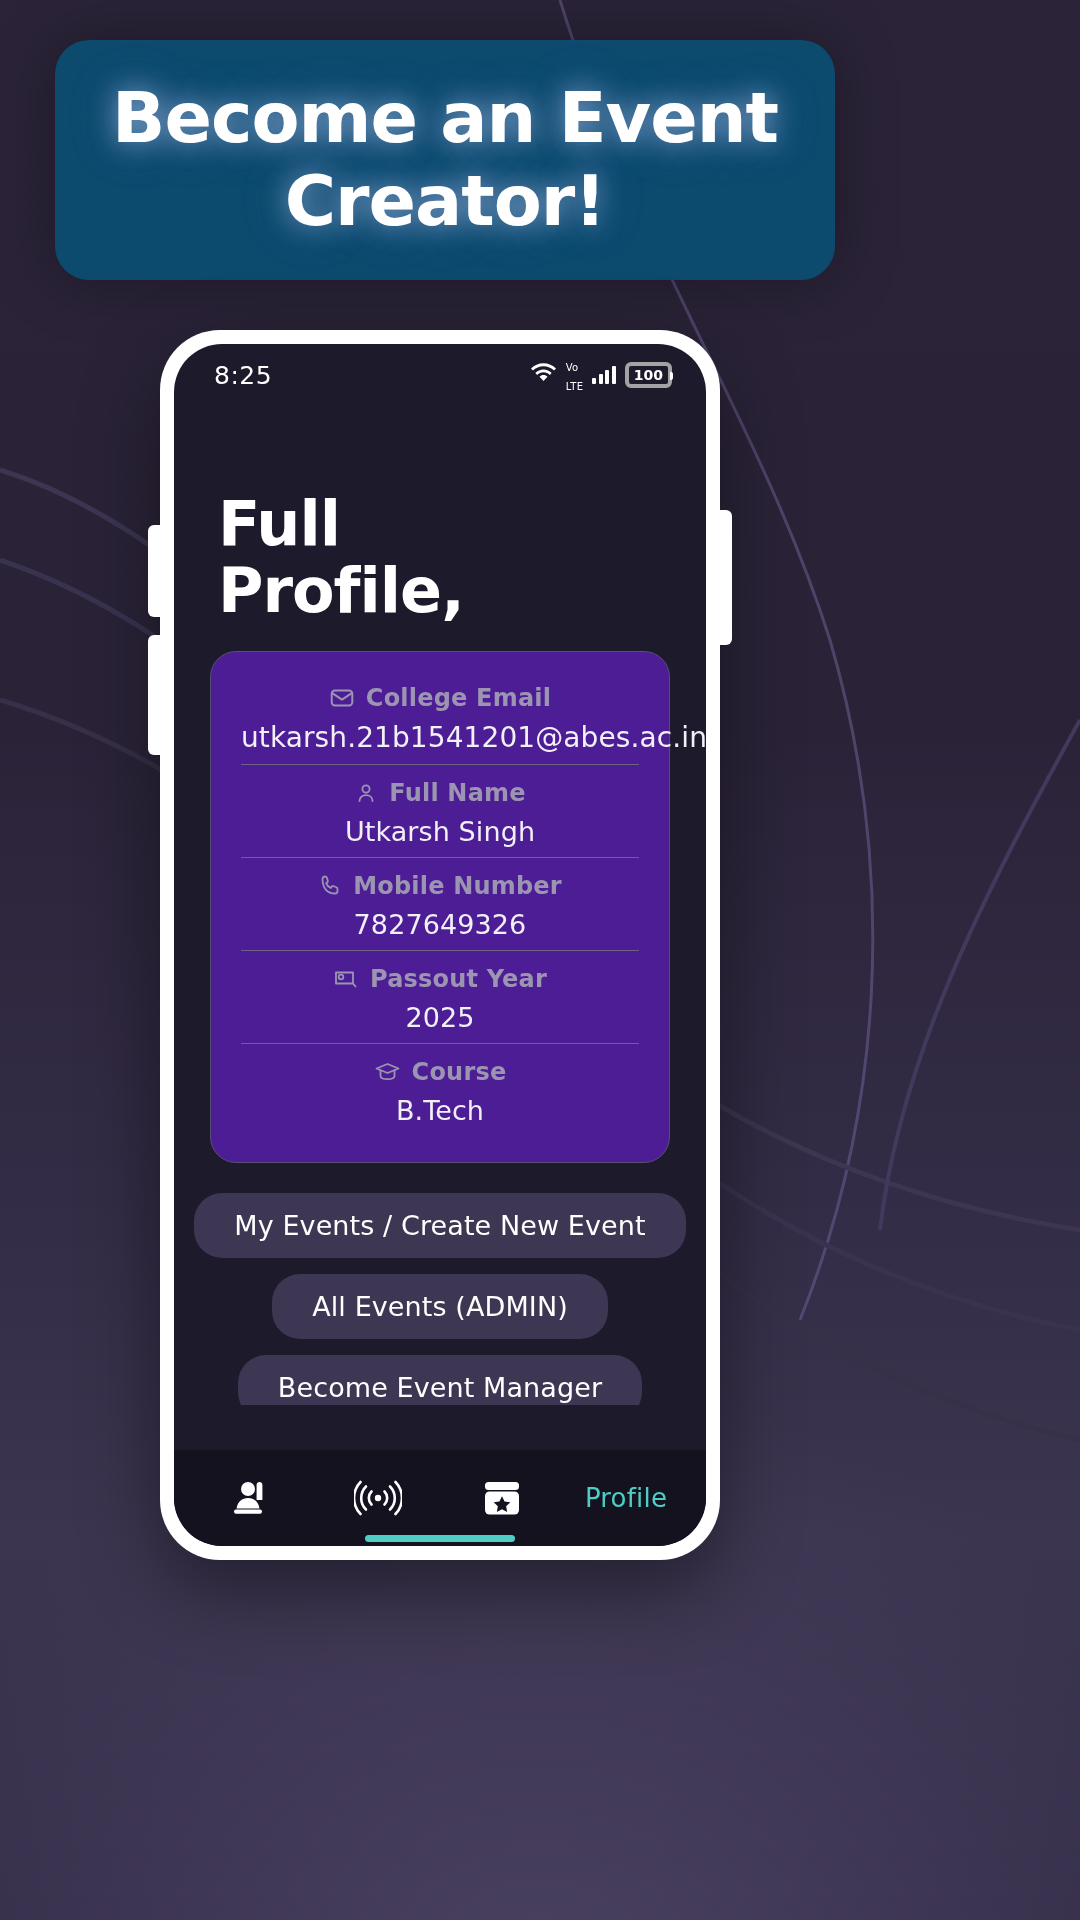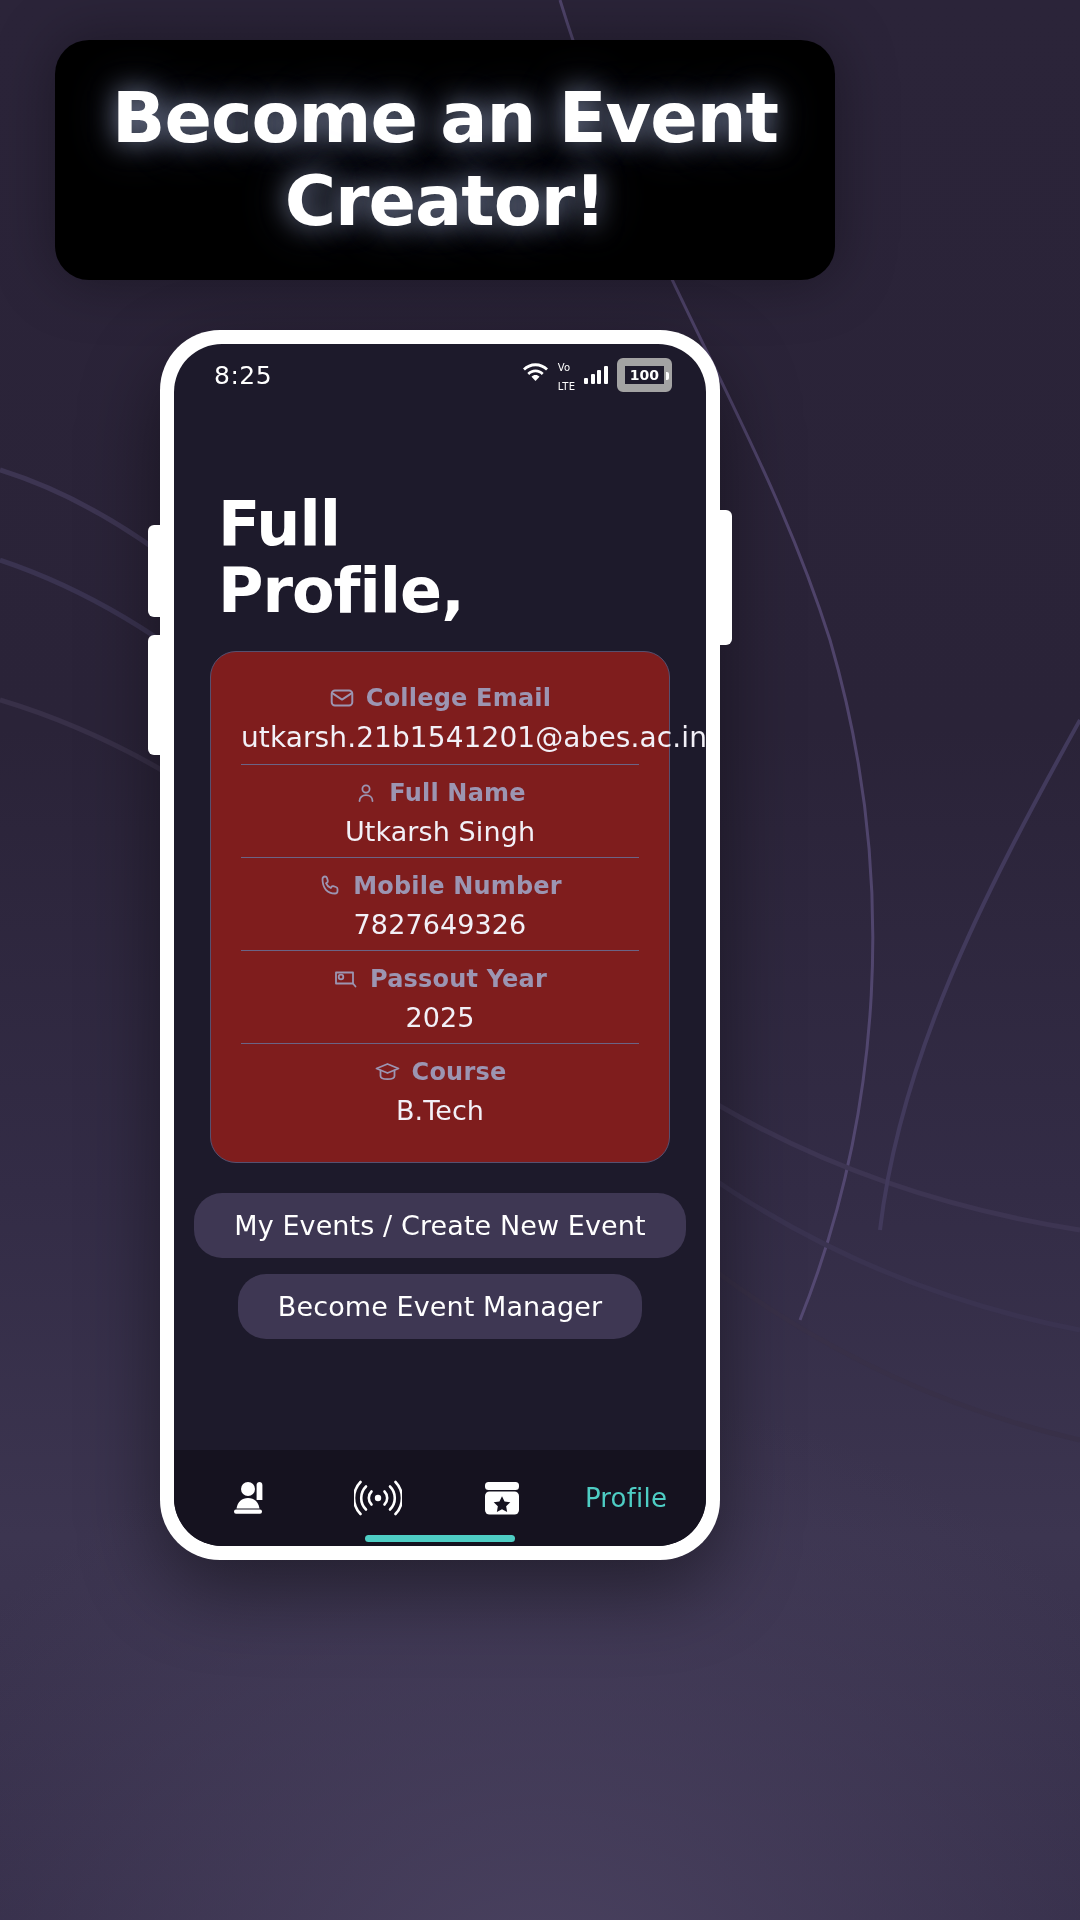--- a/index.html
+++ b/index.html
@@ -14,21 +14,21 @@
   #backdrop { position:absolute; inset:0; overflow:hidden;
     background:
       radial-gradient(120% 60% at 50% 105%, #4a4260 0%, rgba(74,66,96,0) 55%),
       linear-gradient(180deg, #2b2439 0%, #2a2338 38%, #332c46 62%, #3c3550 80%, #342d48 100%);
   }
   #backdrop svg { position:absolute; inset:0; width:1080px; height:1920px; }
 
   
   #banner {
     position:absolute; left:55px; top:40px; width:780px; height:240px;
-    background:#000000; border-radius:34px;
+    background:#0c4a6e; border-radius:34px;
     display:flex; flex-direction:column; align-items:center; justify-content:center;
     box-shadow:0 0 60px rgba(0,0,0,.35);
     overflow:hidden;
   }
   #banner .line {
     font-family:"DejaVu Sans", sans-serif;
     font-weight:bold; color:#ffffff; font-size:70px; line-height:1.18;
     letter-spacing:-1px; text-align:center;
     text-shadow:0 0 26px rgba(200,215,255,.55), 0 0 50px rgba(160,180,255,.30);
   }
@@ -55,36 +55,36 @@
     height:62px; flex:0 0 62px; display:flex; align-items:center;
     justify-content:space-between; padding:0 34px 0 40px; color:#ffffff;
   }
   #clock { font-size:25px; font-weight:500; letter-spacing:.5px; }
   #sb-icons { display:flex; align-items:center; gap:9px; }
   .volte { font-size:10px; line-height:9px; font-weight:normal; text-align:center; letter-spacing:.3px; }
   .bars { display:flex; align-items:flex-end; gap:2.5px; height:18px; }
   .bars i { display:block; width:4px; background:#fff; border-radius:1px; }
   .bars i:nth-child(1){height:6px} .bars i:nth-child(2){height:10px}
   .bars i:nth-child(3){height:14px} .bars i:nth-child(4){height:18px}
-  .batt { border:8px solid #a3a3a3; border-radius:6px; padding:1px 5px; font-size:14px;
+  .batt { border:4px solid #a3a3a3; border-radius:6px; padding:1px 5px; font-size:14px;
           font-weight:bold; position:relative; min-width:44px; text-align:center; }
   .batt::after { content:""; position:absolute; right:-5px; top:6px; width:3px; height:8px;
                  background:#fff; border-radius:0 2px 2px 0; }
 
   
   #content { flex:1; overflow:hidden; position:relative; }
 
   #page-title { padding:40px 0 26px 44px; }
   #page-title .t {
     font-weight:bold; color:#fff; font-size:62px; line-height:1.08; letter-spacing:-1px;
   }
 
   
   #profile-card {
-    margin:0 36px; background:#7f1d1d; border:1px solid #565070;
+    margin:0 36px; background:#4c1d95; border:1px solid #565070;
     border-radius:26px; padding:18px 30px 26px;
   }
   .field { padding:14px 0 10px; border-bottom:1.5px solid #6b6486; }
   .field:last-child { border-bottom:none; }
   .field-label {
     display:flex; align-items:center; justify-content:center; gap:11px;
     color:#9c95b2; font-size:24px; font-weight:bold; letter-spacing:.2px;
   }
   .field-label svg { display:block; }
   .field-value {
@@ -241,20 +241,21 @@
             <span>Course</span>
           </div>
           <div class="field-value">B.Tech</div>
         </div>
 
 
       </div>
 
       <div id="actions">
         <button class="action-btn">My Events / Create New Event</button>
+        <button class="action-btn">All Events (ADMIN)</button>
         <button class="action-btn">Become Event Manager</button>
       </div>
 
     </div>
 
     <div id="bottom-nav">
 
       <div class="nav-item">
         <span>
           <svg width="46" height="44" viewBox="0 0 46 44" fill="#ffffff">

